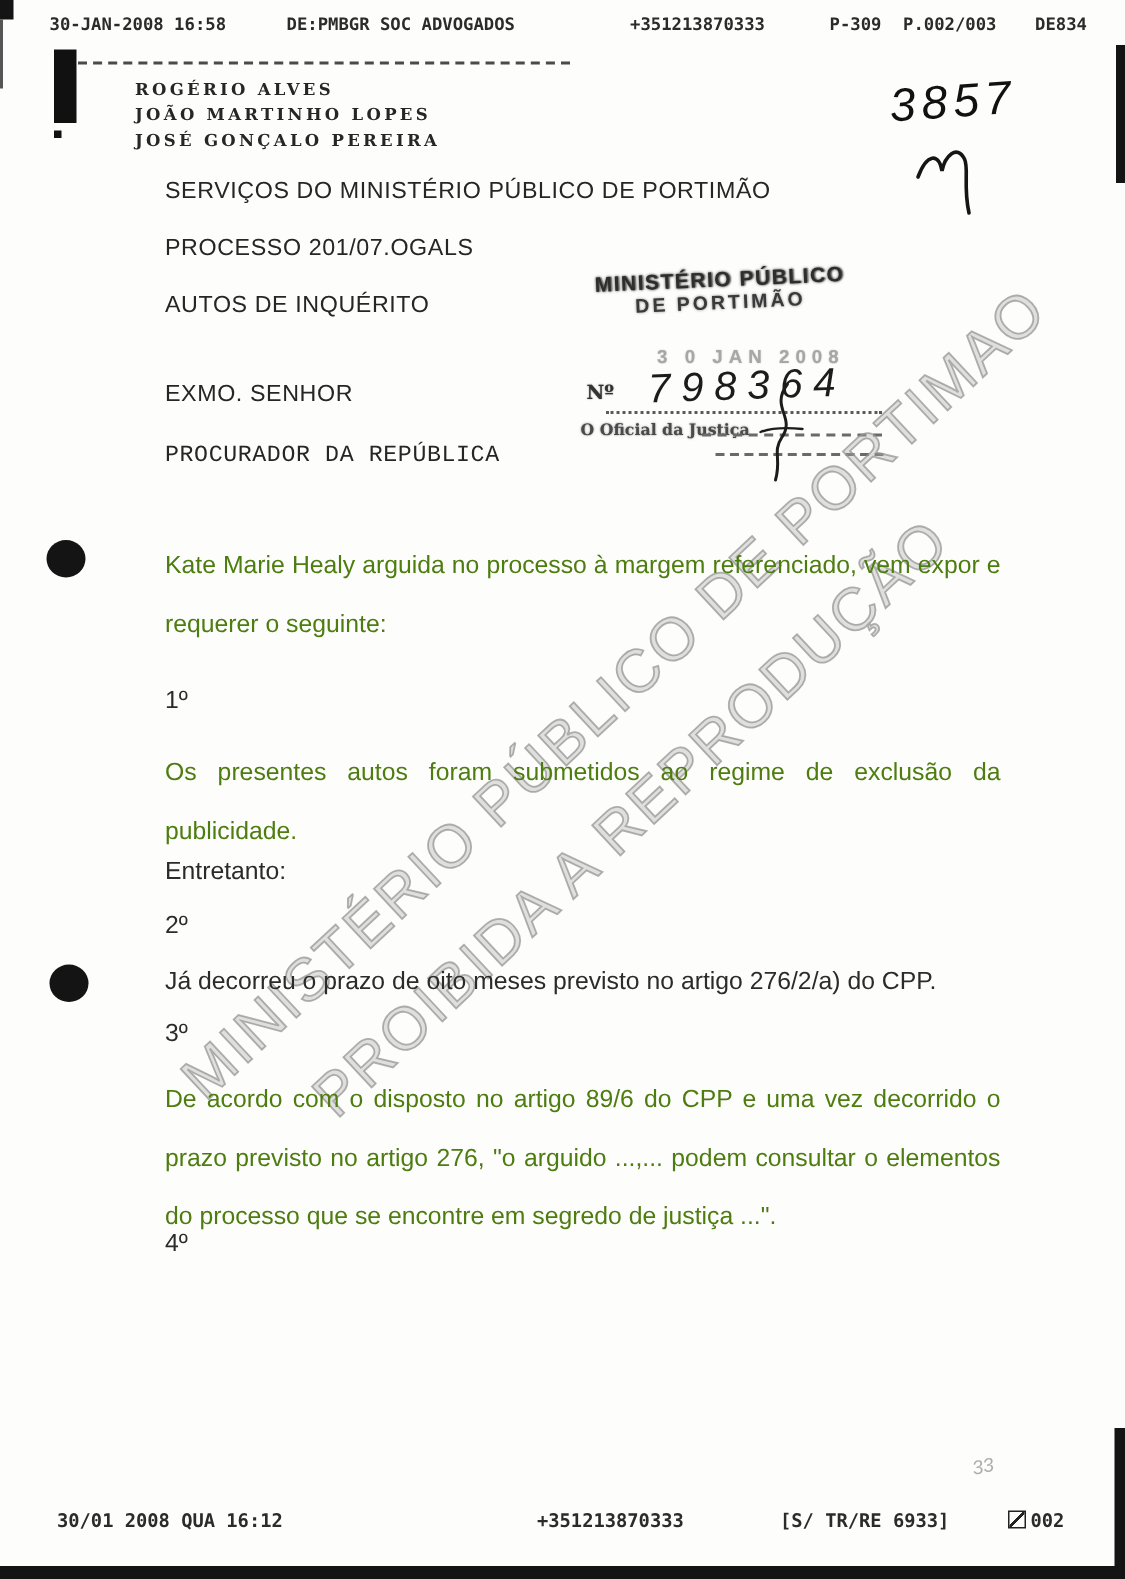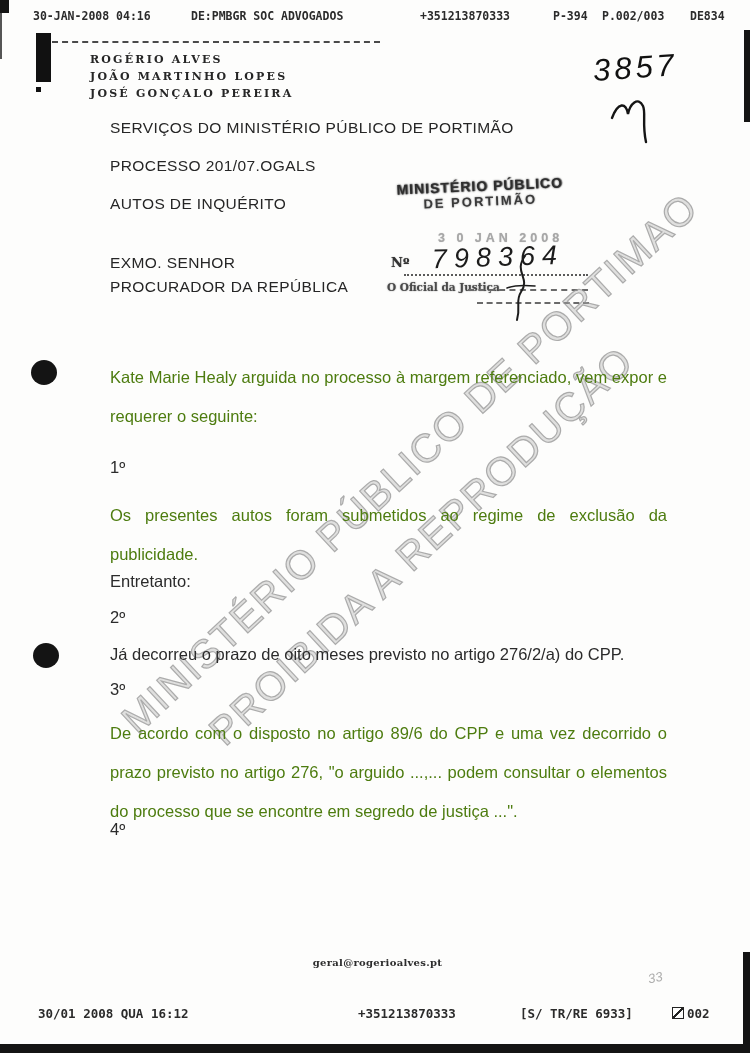--- a/index.html
+++ b/index.html
@@ -55,24 +55,24 @@
   svg { display:block; }
 </style>
 </head>
 <body>
 
 <div class="page">
 
   <div class="abs blackbar" style="left:0;top:0;width:9px;height:13px;"></div>
   <div class="abs" style="left:0;top:13px;width:2px;height:46px;background:#555;"></div>
 
-  <div class="abs faxline" style="left:33px;top:9px;">30-JAN-2008  04:16</div>
+  <div class="abs faxline" style="left:33px;top:9px;">30-JAN-2008  16:58</div>
   <div class="abs faxline" style="left:175px;top:9px;padding-left:16px;">DE:PMBGR SOC ADVOGADOS</div>
   <div class="abs faxline" style="left:420px;top:9px;">+351213870333</div>
-  <div class="abs faxline" style="left:553px;top:9px;">P-394</div>
+  <div class="abs faxline" style="left:553px;top:9px;">P-309</div>
   <div class="abs faxline" style="left:602px;top:9px;">P.002/003</div>
   <div class="abs faxline" style="left:690px;top:9px;">DE834</div>
 
   <div class="abs logo-bar" style="left:36px;top:33px;width:15px;height:49px;"></div>
   <div class="abs logo-bar" style="left:36px;top:87px;width:5px;height:5px;"></div>
   <div class="abs dashed-rule" style="left:52px;top:41px;width:328px;"></div>
   <div class="abs firm-name" style="left:90px;top:53px;">ROGÉRIO ALVES</div>
   <div class="abs firm-name" style="left:90px;top:70px;">JOÃO MARTINHO LOPES</div>
   <div class="abs firm-name" style="left:90px;top:87px;">JOSÉ GONÇALO PEREIRA</div>
 
@@ -95,39 +95,38 @@
   <div class="abs dotline" style="left:404px;top:262px;width:184px;height:14px;"></div>
   <div class="abs stamp-official" style="left:387px;top:281px;">O Oficial da Justiça</div>
   <div class="abs dashline" style="left:468px;top:278px;width:120px;height:13px;"></div>
   <div class="abs dashline" style="left:477px;top:291px;width:112px;height:13px;"></div>
   <svg class="abs" style="left:495px;top:252px;" width="46" height="70" viewBox="0 0 46 70">
     <path d="M30,4 C18,20 36,26 26,40 C20,49 26,54 22,68" fill="none" stroke="#1c1c1c" stroke-width="2" stroke-linecap="round"></path>
     <path d="M12,36 C20,33 30,33 40,34" fill="none" stroke="#1c1c1c" stroke-width="1.6" stroke-linecap="round"></path>
   </svg>
 
   <div class="abs docline" style="left:110px;top:254px;">EXMO. SENHOR</div>
-  <div class="abs docline" style="left:110px;top:278px;">PROCURADOR DA REPÚBLICA</div>
+  <div class="abs docline" style="left:110px;top:294px;font-family:Liberation Mono, monospace;">PROCURADOR DA REPÚBLICA</div>
 
   <div class="abs wm" style="left:45px;top:492px;width:620px;">MINISTÉRIO PÚBLICO DE PORTIMAO</div>
   <div class="abs wm" style="left:150px;top:548px;width:490px;">PROIBIDA A REPRODUÇÃO</div>
 
   <div class="abs punch" style="left:31px;top:360px;"></div>
   <div class="abs punch" style="left:33px;top:643px;"></div>
 
   <div class="abs bodytext last-left" style="left:110px;top:358px;">Kate Marie Healy arguida no processo à margem referenciado, vem expor e requerer o seguinte:</div>
   <div class="abs bodyline" style="left:110px;top:458px;">1º</div>
   <div class="abs bodytext last-left" style="left:110px;top:496px;">Os presentes autos foram submetidos ao regime de exclusão da publicidade.</div>
   <div class="abs bodyline" style="left:110px;top:572px;">Entretanto:</div>
   <div class="abs bodyline" style="left:110px;top:608px;">2º</div>
   <div class="abs bodyline" style="left:110px;top:645px;">Já decorreu o prazo de oito meses previsto no artigo 276/2/a) do CPP.</div>
   <div class="abs bodyline" style="left:110px;top:680px;">3º</div>
   <div class="abs bodytext last-left" style="left:110px;top:714px;">De acordo com o disposto no artigo 89/6 do CPP e uma vez decorrido o prazo previsto no artigo 276, "o arguido ...,... podem consultar o elementos do processo que se encontre em segredo de justiça ...".</div>
   <div class="abs bodyline" style="left:110px;top:820px;">4º</div>
 
-  <div class="abs addr" style="left:55px;top:957px;width:645px;">geral@rogerioalves.pt</div>
   <div class="abs pencil" style="left:648px;top:970px;">33</div>
 
   <div class="abs faxfoot" style="left:38px;top:1006px;">30/01 2008 QUA 16:12</div>
   <div class="abs faxfoot" style="left:358px;top:1006px;">+351213870333</div>
   <div class="abs faxfoot" style="left:520px;top:1006px;">[S/ TR/RE 6933]</div>
   <div class="abs faxfoot" style="left:672px;top:1006px;">
     <span class="page-icon"></span><span>002</span>
   </div>
 
   <div class="abs blackbar" style="left:744px;top:30px;width:6px;height:92px;"></div>

